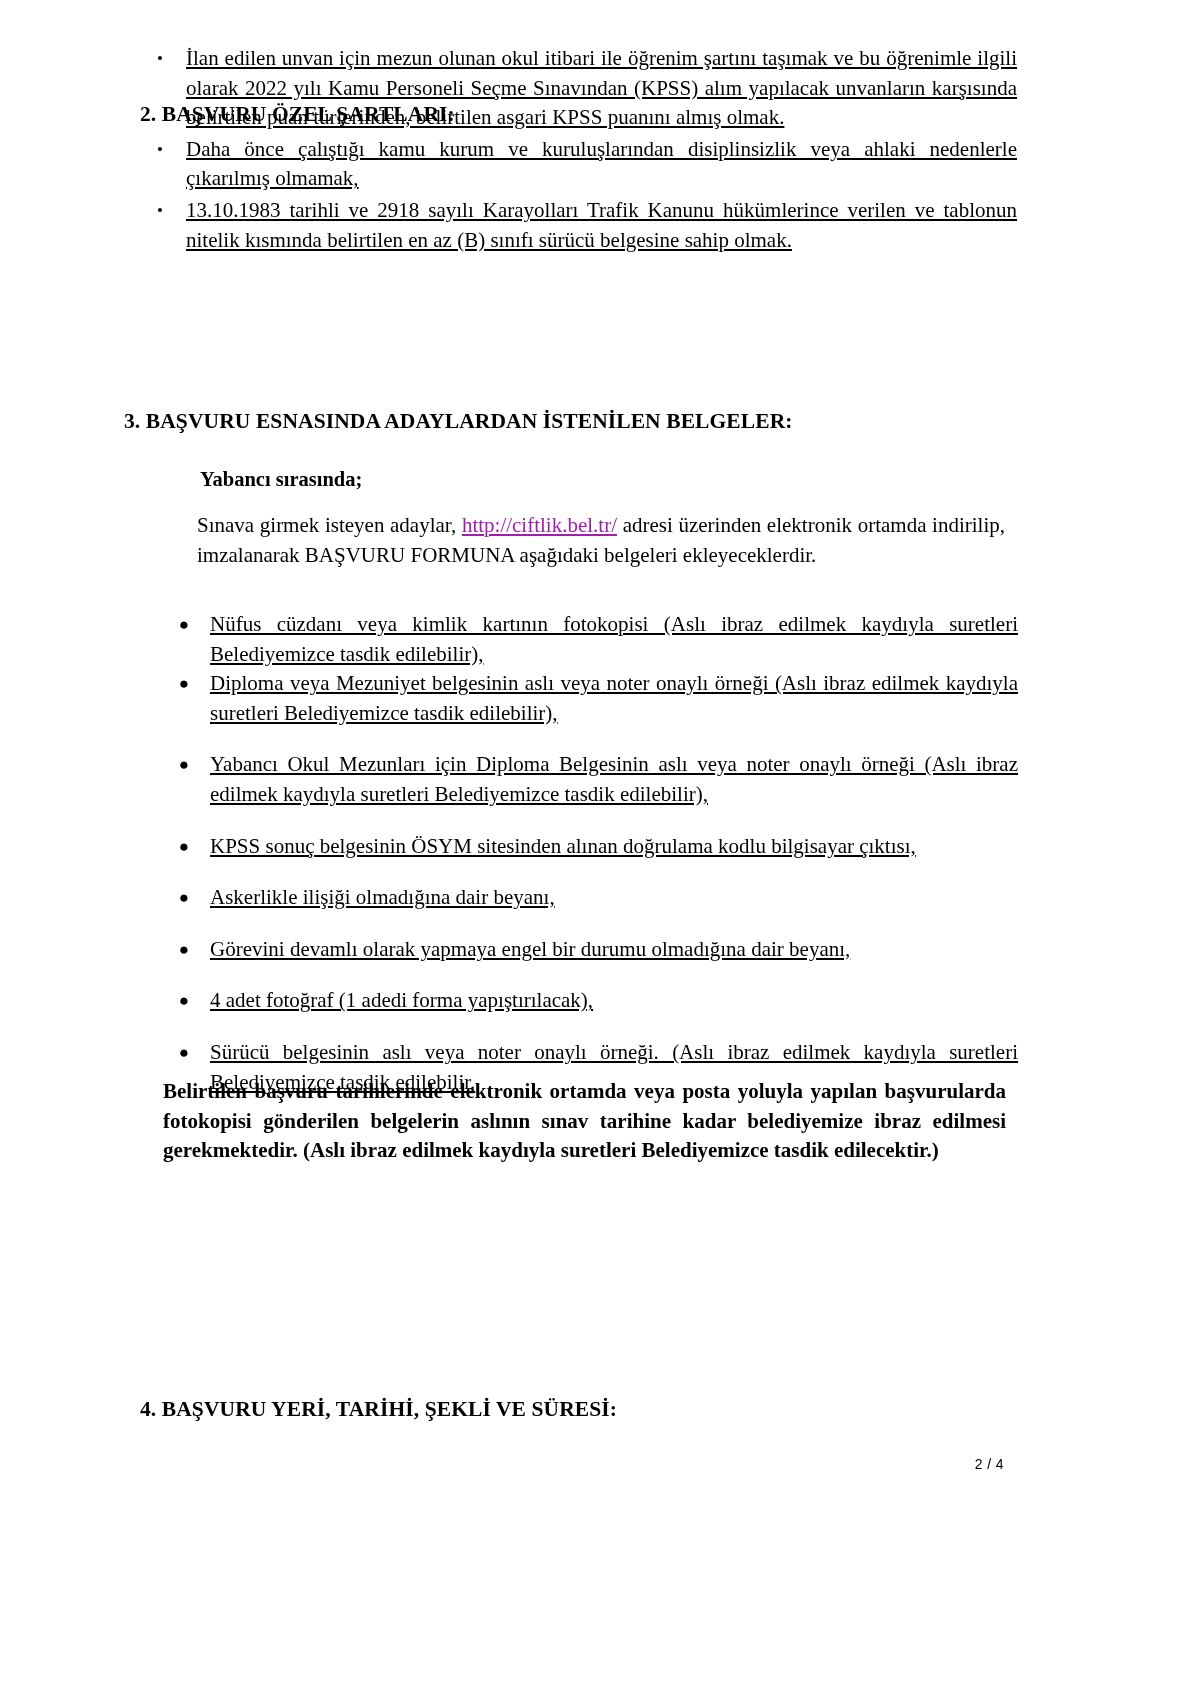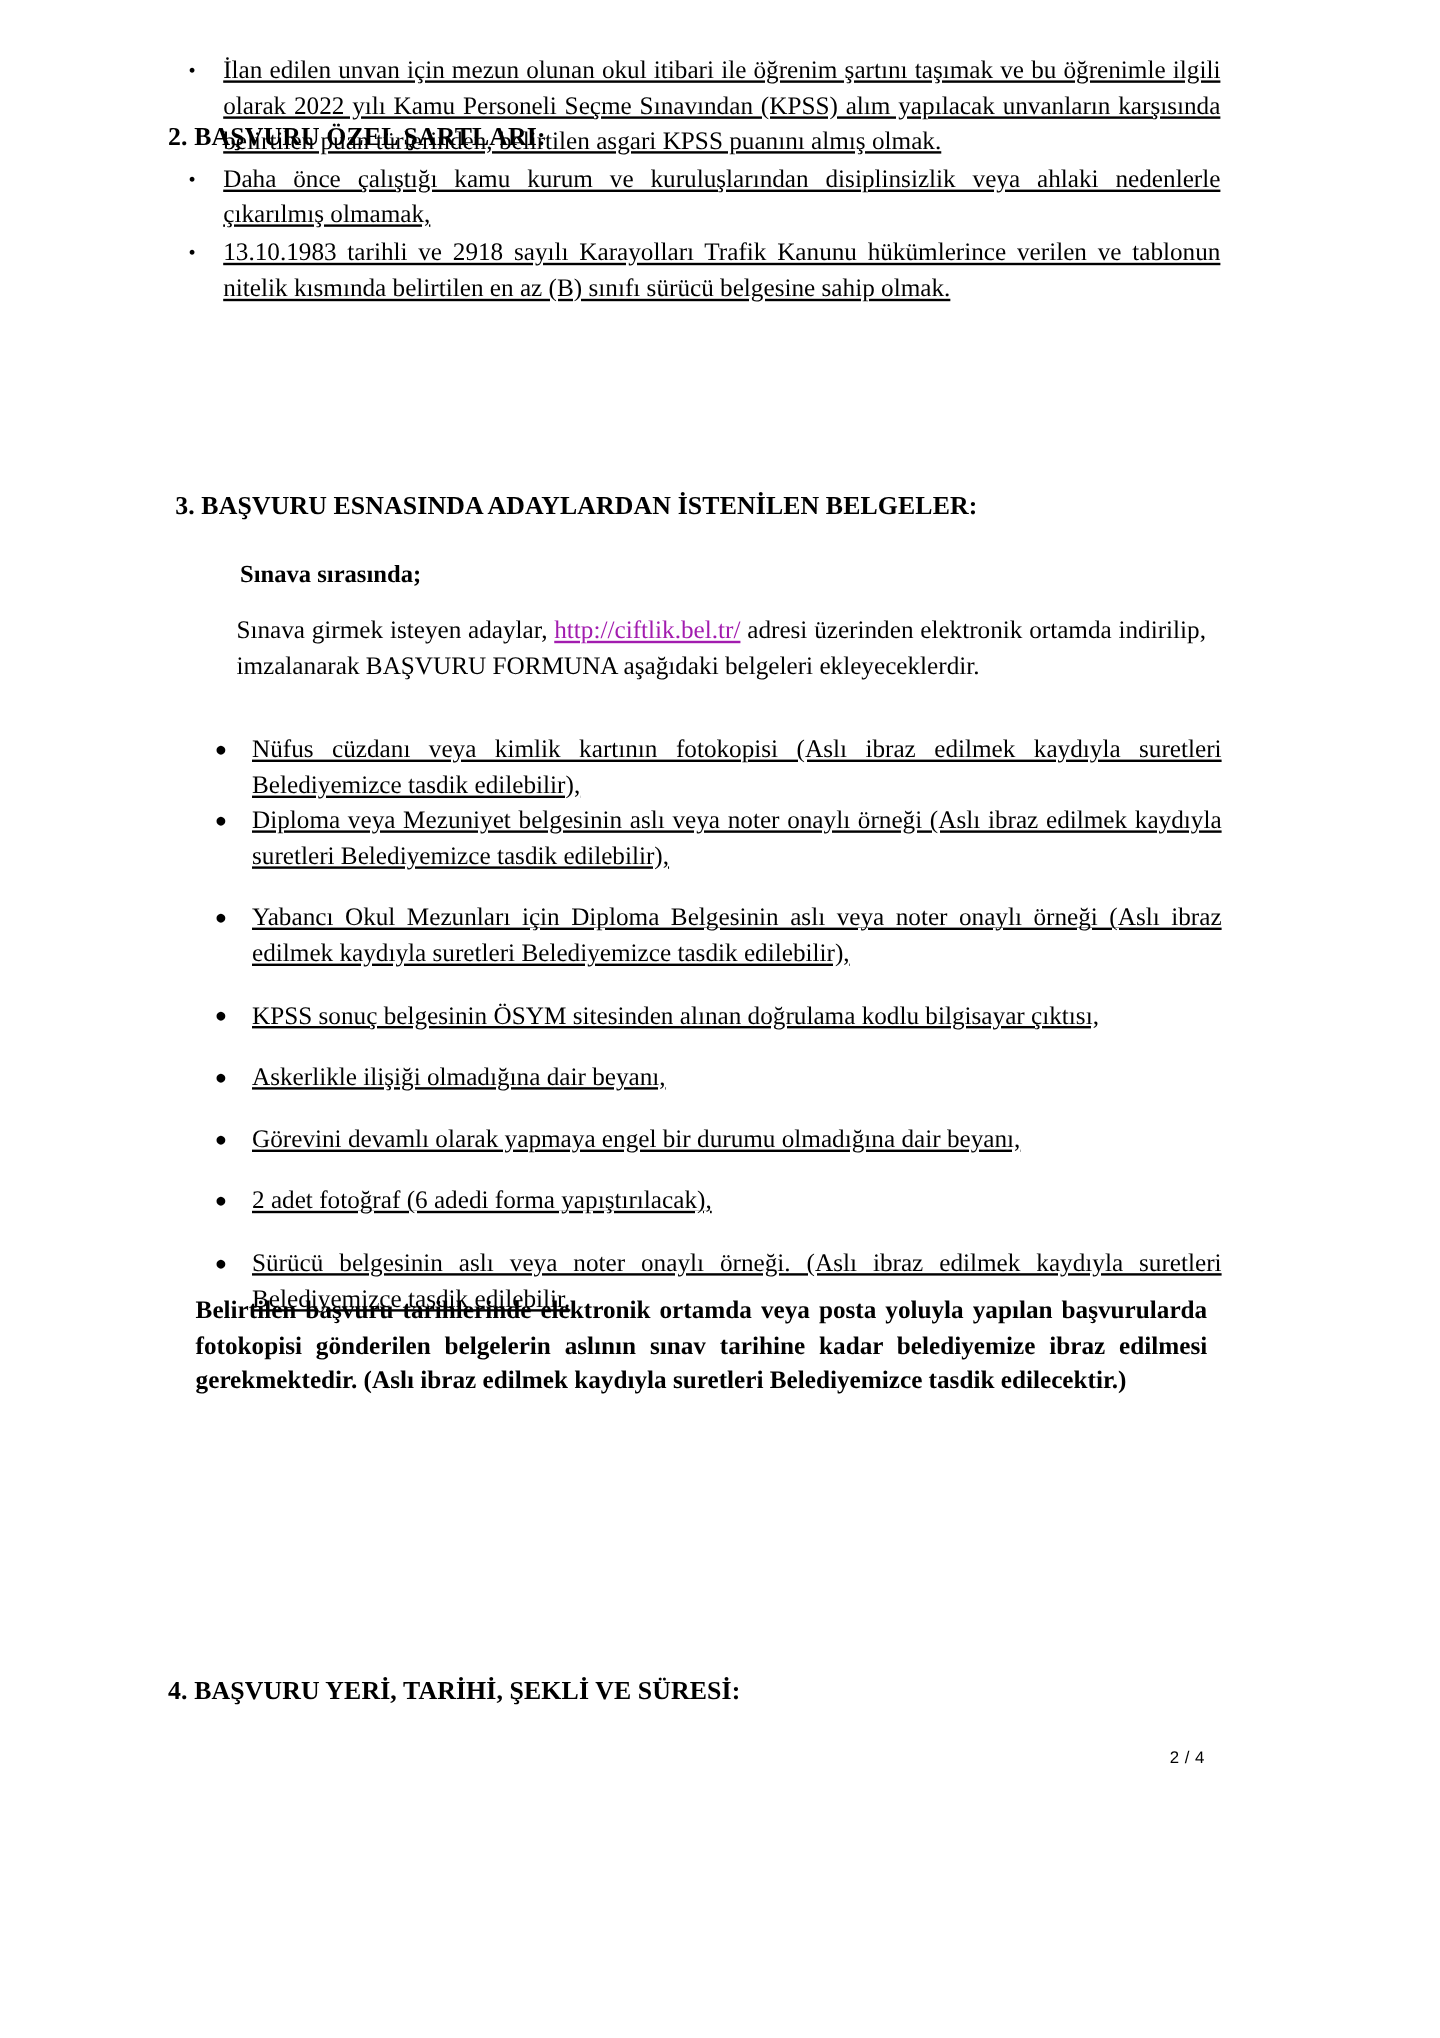--- a/index.html
+++ b/index.html
@@ -96,21 +96,21 @@
   
   #heading-2 {
     position: absolute;
     left: 140px;
     top: 101px;
     text-align: right;
   }
 
   #heading-3 {
     position: absolute;
-    left: 146px;
+    left: 124px;
     top: 408px;
   }
 
   #subheading-basvuru {
     position: absolute;
     left: 200px;
     top: 466px;
   }
 
   #para-intro {
@@ -167,21 +167,21 @@
       <span class="btext">Daha önce çalıştığı kamu kurum ve kuruluşlarından disiplinsizlik veya ahlaki nedenlerle çıkarılmış olmamak,</span>
     </li>
     <li>
       <span class="bullet">•</span>
       <span class="btext">13.10.1983 tarihli ve 2918 sayılı Karayolları Trafik Kanunu hükümlerince verilen ve tablonun nitelik kısmında belirtilen en az  (B) sınıfı sürücü belgesine sahip olmak.</span>
     </li>
   </ul>
 
   <div id="heading-3" class="heading">3. BAŞVURU ESNASINDA ADAYLARDAN İSTENİLEN BELGELER:</div>
 
-  <div id="subheading-basvuru" class="subheading">Sınava sırasında;</div>
+  <div id="subheading-basvuru" class="subheading">Yabancı sırasında;</div>
 
   <div id="para-intro" class="para"><span>Sınava girmek isteyen adaylar, </span><a class="doclink" href="#">http://ciftlik.bel.tr/</a><span>  adresi üzerinden elektronik ortamda indirilip, imzalanarak BAŞVURU FORMUNA aşağıdaki belgeleri ekleyeceklerdir.</span></div>
 
   <div id="wrap-belgeler">
     <ul id="list-belgeler" class="blist">
       <li class="tight">
         <span class="bullet">●</span>
         <span class="btext">Nüfus cüzdanı veya kimlik kartının fotokopisi (Aslı ibraz edilmek kaydıyla suretleri Belediyemizce tasdik edilebilir),</span>
       </li>
       <li class="loose">
@@ -199,21 +199,21 @@
       <li class="loose">
         <span class="bullet">●</span>
         <span class="btext">Askerlikle ilişiği olmadığına dair beyanı,</span>
       </li>
       <li class="loose">
         <span class="bullet">●</span>
         <span class="btext">Görevini devamlı olarak yapmaya engel bir durumu olmadığına dair beyanı,</span>
       </li>
       <li class="loose">
         <span class="bullet">●</span>
-        <span class="btext">2 adet fotoğraf (6 adedi forma yapıştırılacak),</span>
+        <span class="btext">4 adet fotoğraf (1 adedi forma yapıştırılacak),</span>
       </li>
       <li class="tight">
         <span class="bullet">●</span>
         <span class="btext">Sürücü belgesinin aslı veya noter onaylı örneği. (Aslı ibraz edilmek kaydıyla suretleri Belediyemizce tasdik edilebilir.</span>
       </li>
     </ul>
   </div>
 
   <div id="para-closing" class="para">Belirtilen başvuru tarihlerinde elektronik ortamda veya posta yoluyla yapılan başvurularda fotokopisi gönderilen belgelerin aslının sınav tarihine kadar belediyemize ibraz edilmesi gerekmektedir. (Aslı ibraz edilmek kaydıyla suretleri Belediyemizce tasdik edilecektir.)</div>
 

